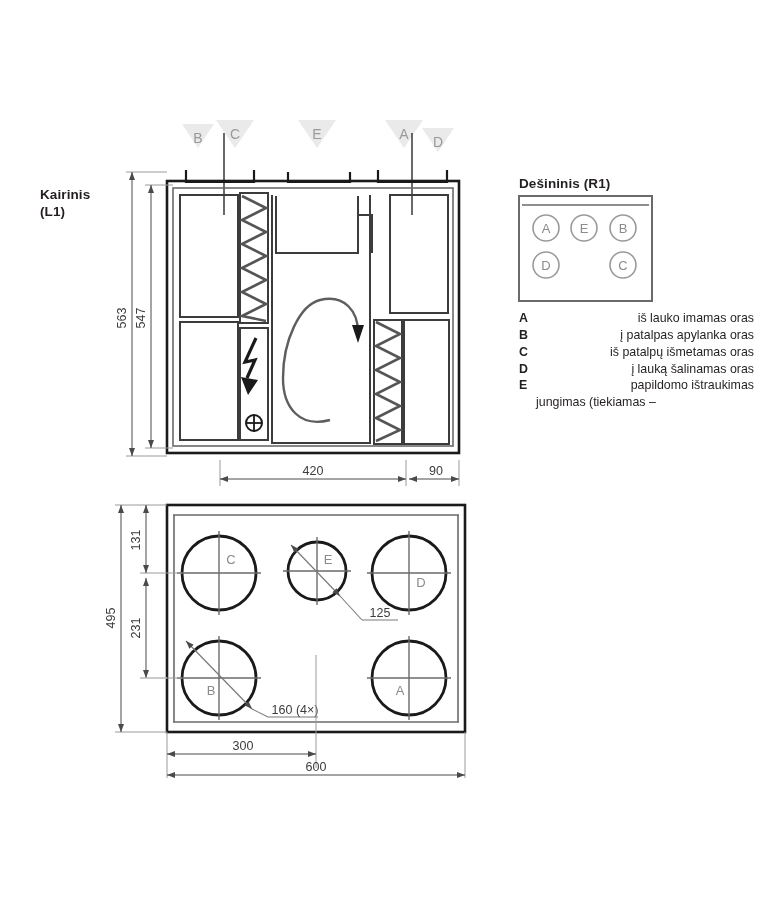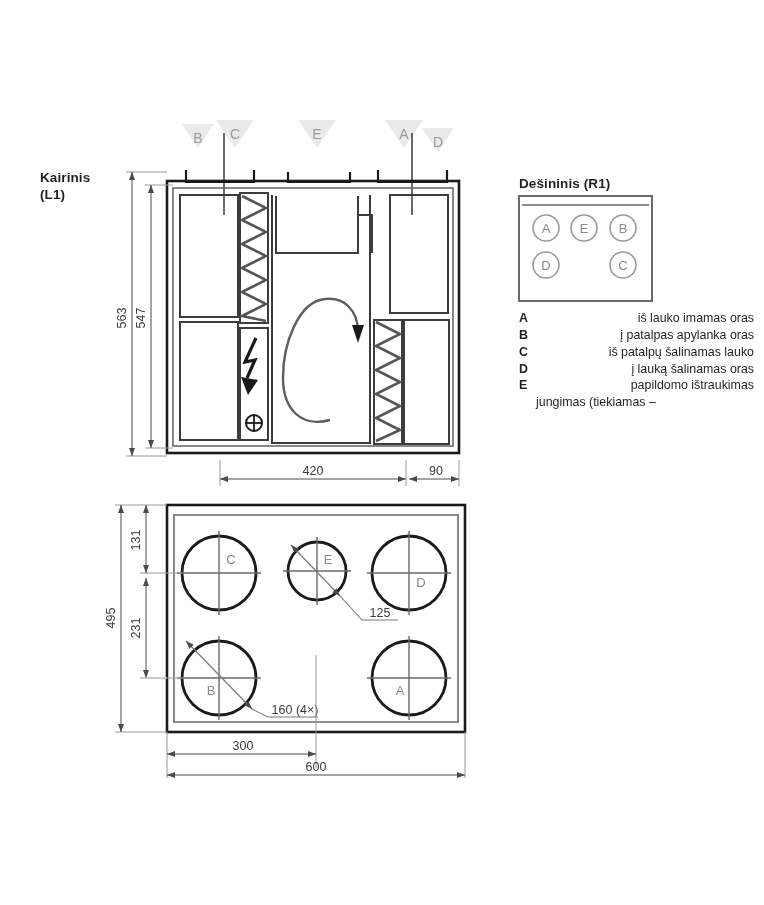--- a/index.html
+++ b/index.html
@@ -66,39 +66,39 @@
     font-family: "Liberation Sans", sans-serif;
     font-size: 13px;
     fill: #8b8b8b;
   }
 </style>
 </head>
 <body>
 
 <div id="page">
 
-  <div class="abs title-blk" style="left:40px; top:170px;">
+  <div class="abs title-blk" style="left:40px; top:187px;">
     <div>Kairinis</div>
     <div>(L1)</div>
   </div>
 
   <div class="abs legend-title" style="left:519px; top:176px;">Dešininis (R1)</div>
 
   <div class="abs legend-list" style="left:519px; top:310px; width:235px;">
     <div class="legend-row">
       <span class="legend-key">A</span>
       <span class="legend-txt">iš lauko imamas oras</span>
     </div>
     <div class="legend-row">
       <span class="legend-key">B</span>
       <span class="legend-txt">į patalpas apylanka oras</span>
     </div>
     <div class="legend-row">
       <span class="legend-key">C</span>
-      <span class="legend-txt">iš patalpų šalinamas lauko</span>
+      <span class="legend-txt">iš patalpų išmetamas oras</span>
     </div>
     <div class="legend-row">
       <span class="legend-key">D</span>
       <span class="legend-txt">į lauką šalinamas oras</span>
     </div>
     <div class="legend-row">
       <span class="legend-key">E</span>
       <span class="legend-txt">papildomo ištraukimas</span>
     </div>
     <div class="legend-cont">jungimas (tiekiamas –</div>

